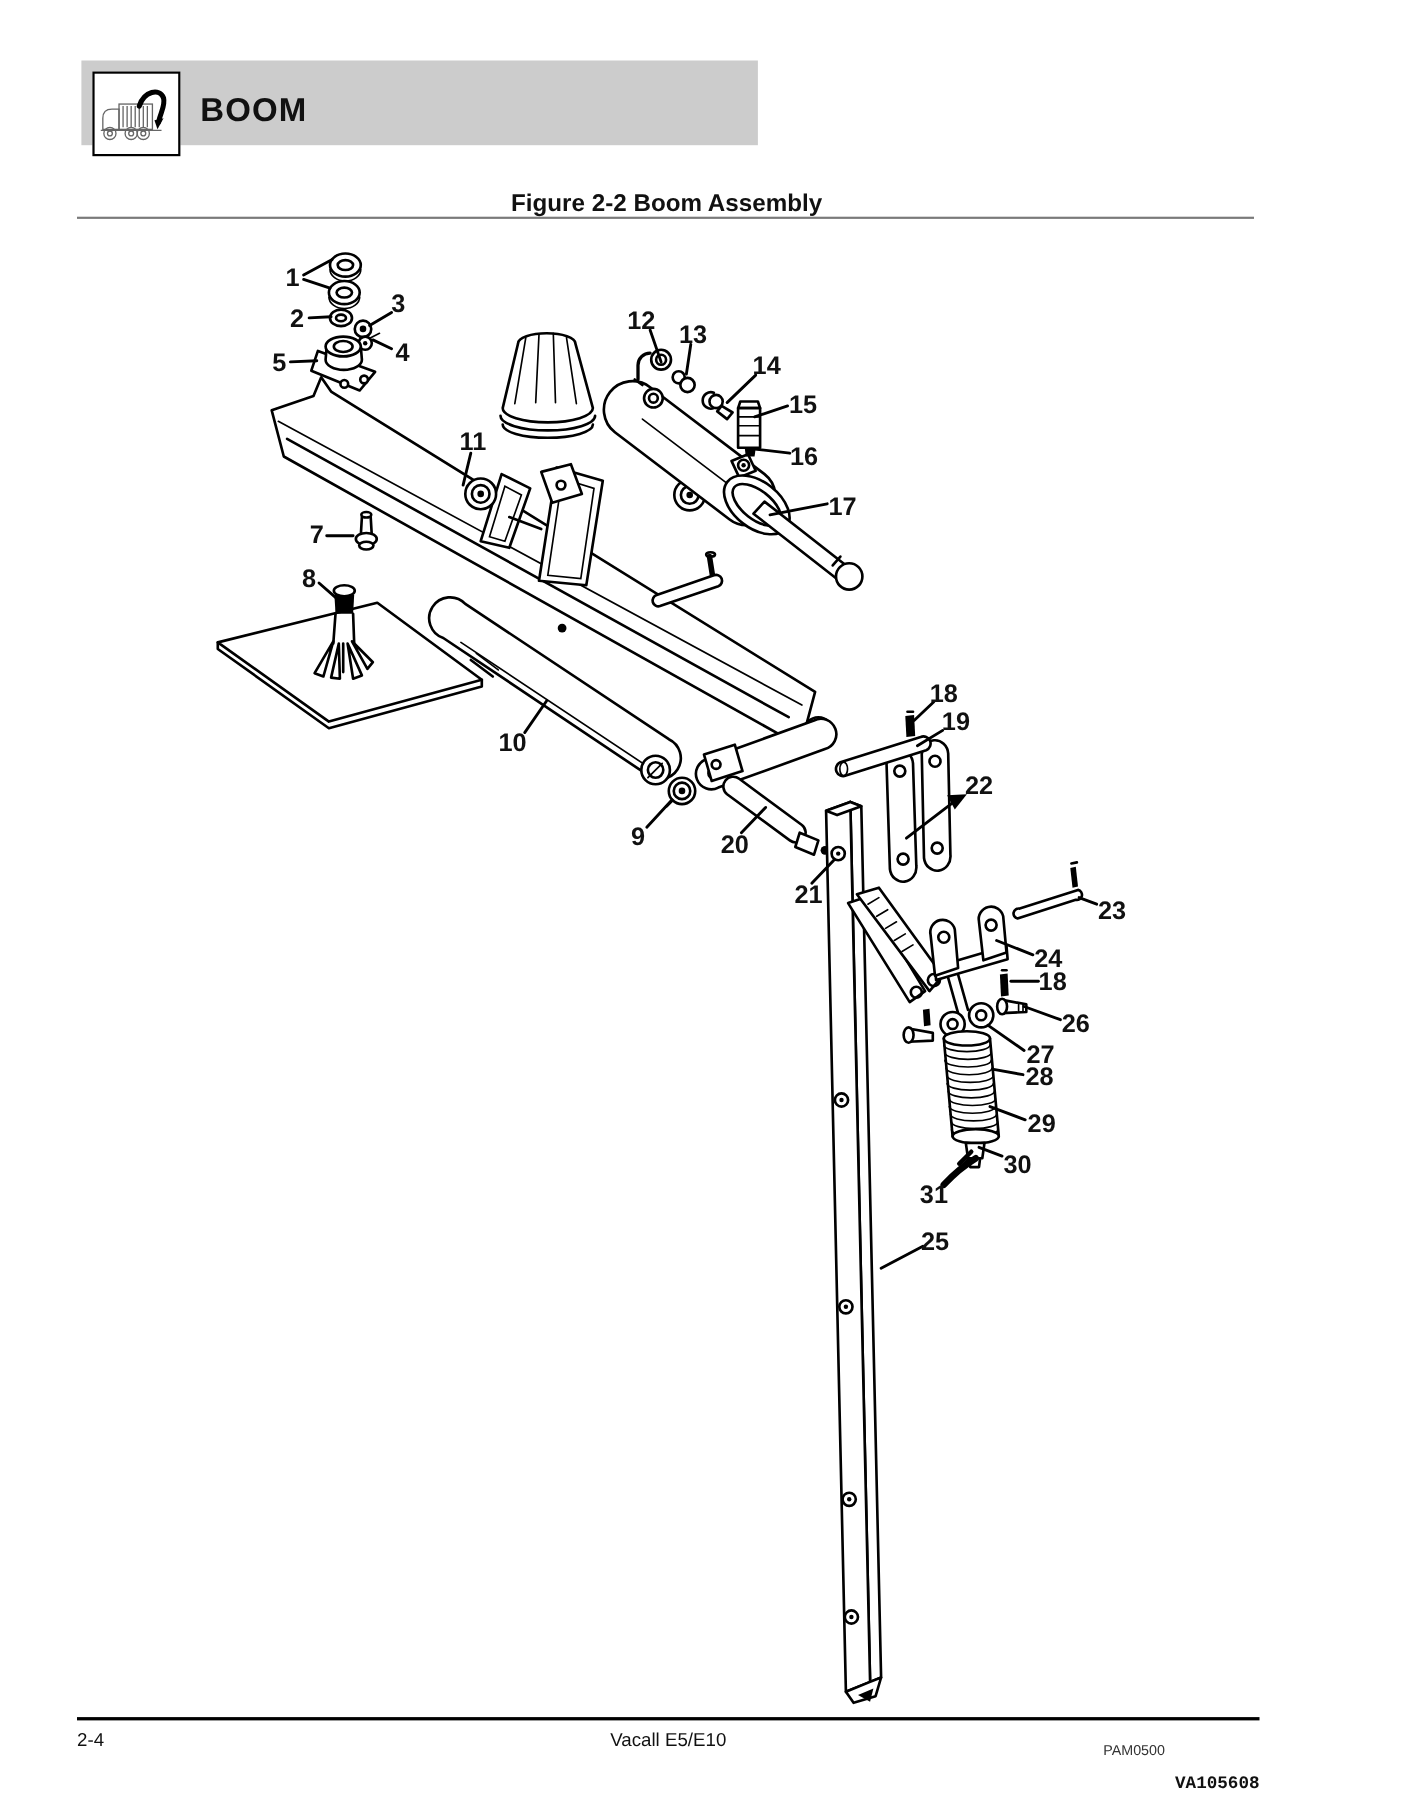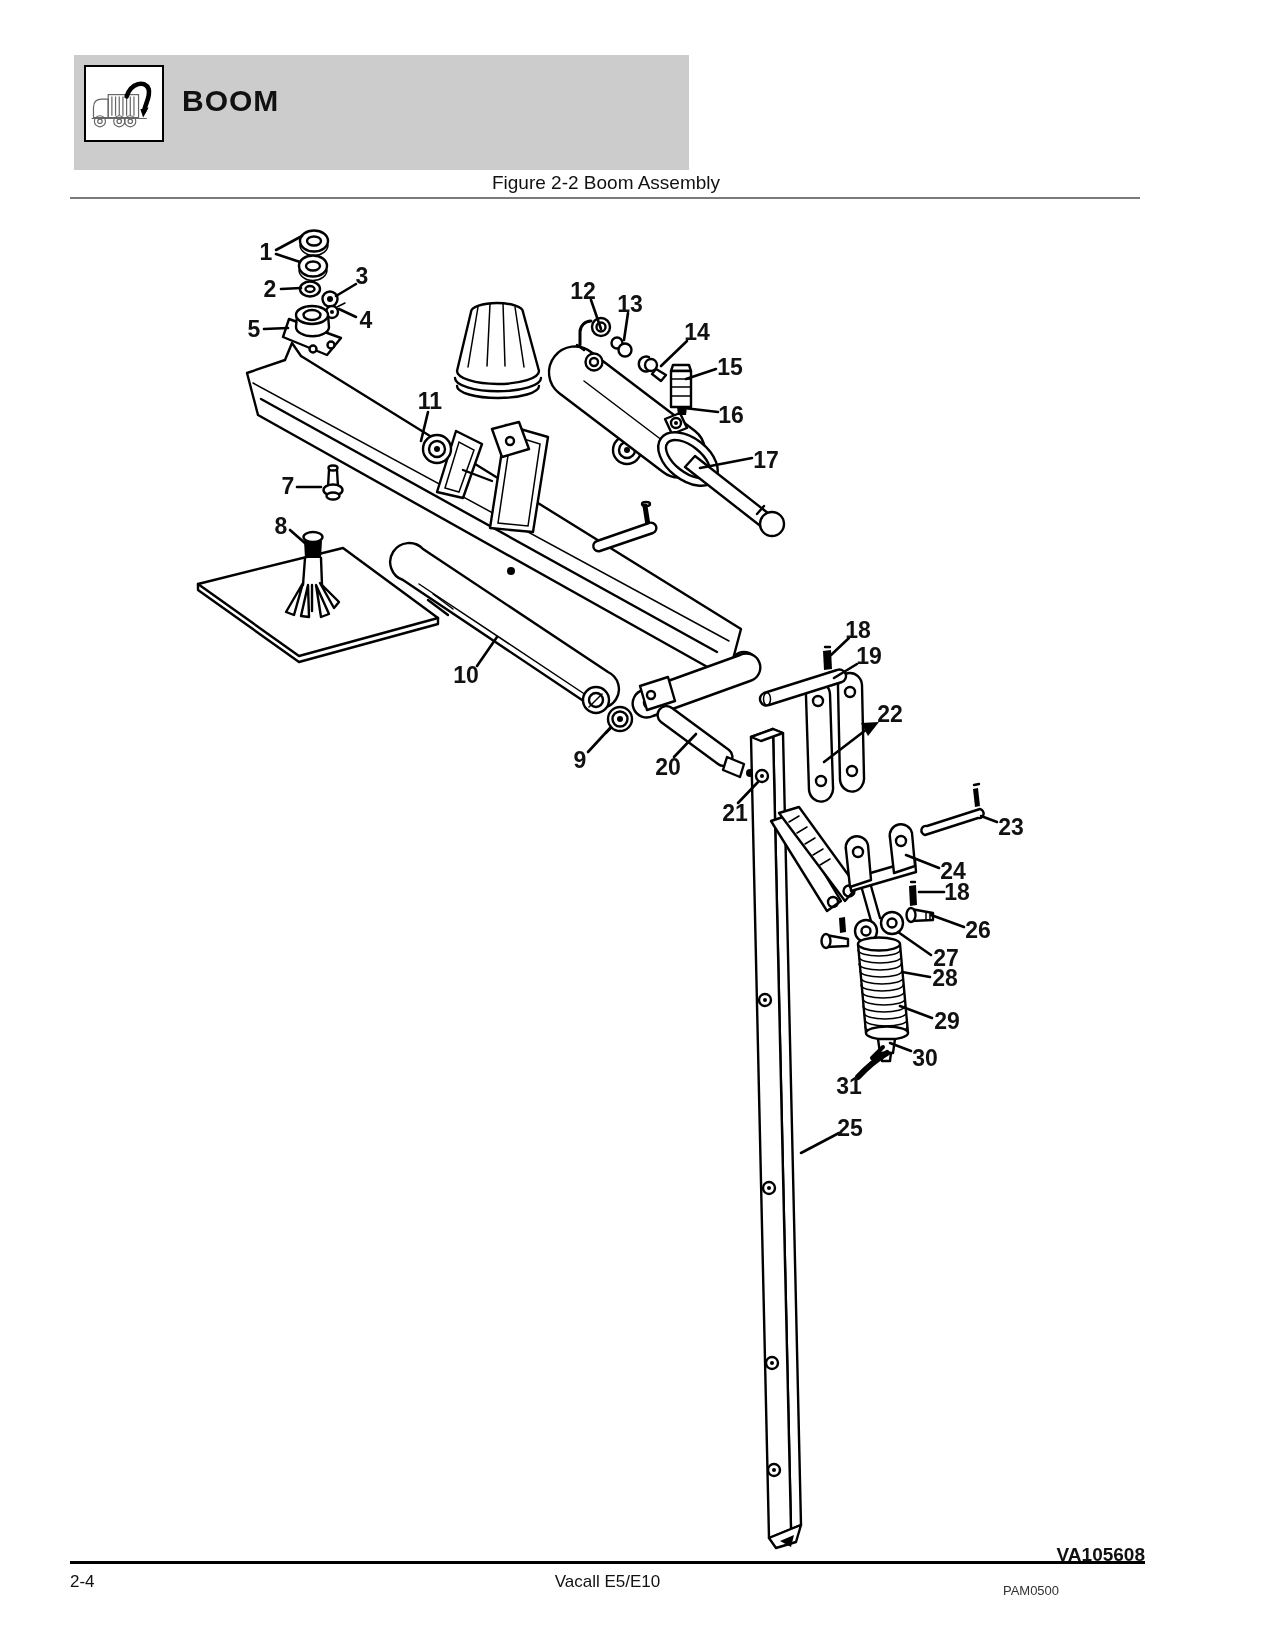--- a/index.html
+++ b/index.html
@@ -1,28 +1,28 @@
 <!DOCTYPE html>
 <html><head>
 <meta charset="utf-8">
 <style>
   html,body{margin:0;padding:0;background:#e8e8e8;}
   .page{position:relative;width:1275px;height:1650px;background:#ffffff;margin:0 auto;
         font-family:"Liberation Sans", sans-serif;overflow:hidden;}
-  .banner{position:absolute;left:74px;top:55px;width:615px;height:115px;background:#cccccc;}
+  .banner{position:absolute;left:74px;top:55px;width:615px;height:77px;background:#cccccc;}
   .icon-box{position:absolute;left:10px;top:10px;width:76px;height:73px;background:#ffffff;border:2px solid #000;}
   .banner-title{position:absolute;left:108px;top:29px;font-size:30px;font-weight:bold;color:#111;letter-spacing:1px;}
   .fig-title{position:absolute;left:70px;top:172px;width:1072px;text-align:center;
-             font-size:19px;font-weight:normal;color:#111;}
+             font-size:22px;font-weight:bold;color:#111;}
   .rule-top{position:absolute;left:70px;top:197px;width:1070px;height:2px;background:#7a7a7a;}
   .rule-bottom{position:absolute;left:70px;top:1561px;width:1075px;height:3px;background:#000;}
   .pam-code{position:absolute;left:945px;top:1583px;width:172px;text-align:center;font-size:13px;color:#333;}
   .footer-left{position:absolute;left:70px;top:1572px;font-size:17px;font-weight:normal;color:#111;}
   .footer-center{position:absolute;left:70px;top:1572px;width:1075px;text-align:center;font-size:17px;font-weight:normal;color:#111;}
-  .footer-right{position:absolute;left:70px;top:1544px;width:1075px;text-align:right;font-size:19px;font-weight:bold;color:#111;}
+  .footer-right{position:absolute;left:70px;top:1612px;width:1075px;text-align:right;font-size:16px;font-weight:bold;color:#111;font-family:Liberation Mono, monospace;}
   svg.art{position:absolute;left:0;top:0;}
   .ln{fill:none;stroke:#000;stroke-width:2.4;stroke-linecap:round;stroke-linejoin:round;}
   .thin{fill:none;stroke:#000;stroke-width:1.5;stroke-linecap:round;}
   .wf{fill:#fff;stroke:#000;stroke-width:2.4;stroke-linecap:round;stroke-linejoin:round;}
   .blk{fill:#000;stroke:none;}
   .leader{stroke:#000;stroke-width:2.6;stroke-linecap:round;}
   .callout{font-family:"Liberation Sans",sans-serif;font-size:23px;font-weight:bold;fill:#111;
            text-anchor:middle;dominant-baseline:central;}
   .truck{stroke:#666;stroke-width:1.3;fill:none;}
   .truck-dark{stroke:#000;stroke-width:5;fill:none;stroke-linecap:round;}

